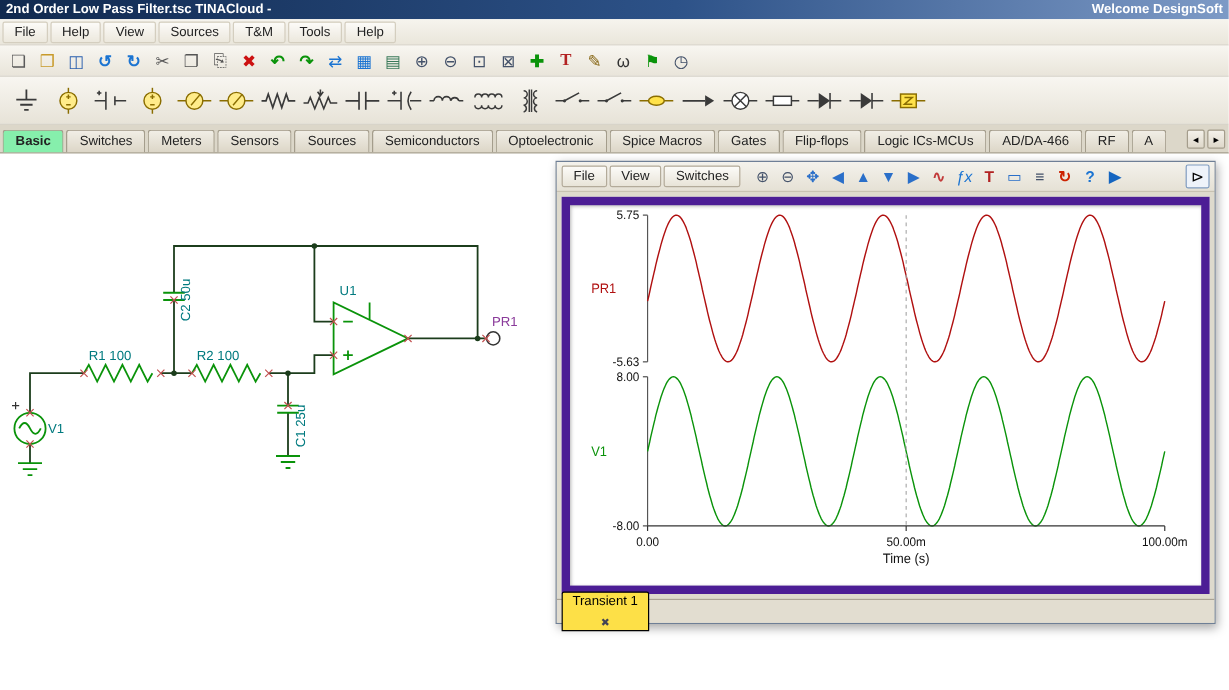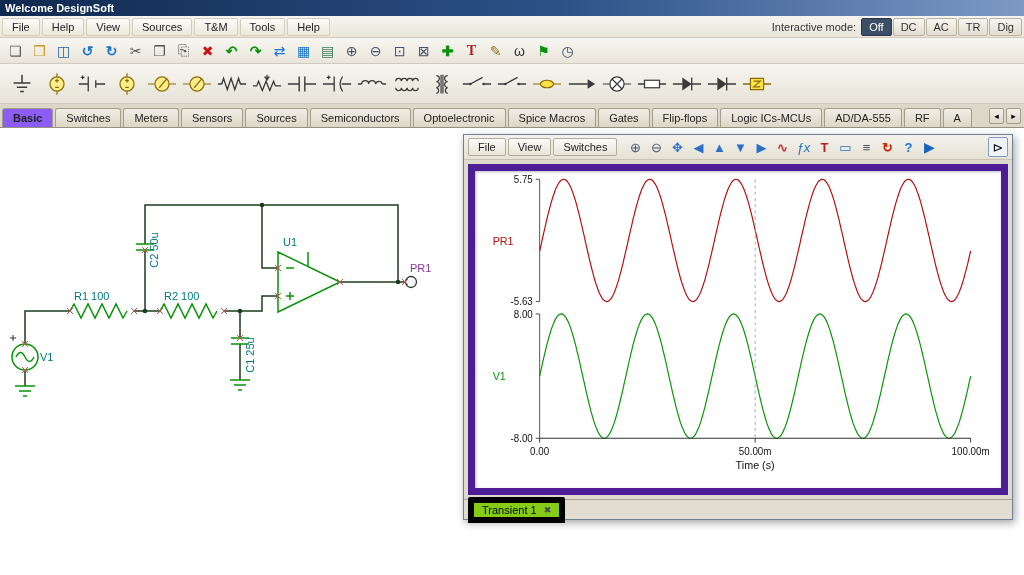--- a/index.html
+++ b/index.html
@@ -28,21 +28,21 @@
 
   .toolbar2 { height:40px; background:linear-gradient(#f8f6f1,#e7e3d8); border-bottom:1px solid #cfcabd;
     display:flex; align-items:center; gap:2px; padding:0 5px; }
   .comp-icon { width:33px; height:32px; display:flex; align-items:center; justify-content:center; border:1px solid transparent; border-radius:2px; }
   .comp-icon svg { width:30px; height:24px; }
 
   .tabsbar { height:24px; background:#dcd7c9; border-bottom:1px solid #97917f; display:flex; align-items:flex-end; padding:3px 2px 0 2px; overflow:hidden; }
   .tabs { display:flex; gap:2px; align-items:flex-end; flex:1; overflow:hidden; }
   .tab { padding:3px 10px 3px 10px; white-space:nowrap; background:linear-gradient(#f1eee6,#dcd6c7);
     border:1px solid #a49d8c; border-bottom:none; border-radius:3px 3px 0 0; color:#222; }
-  .tab[data-active="true"] { background:#8b5cf6; position:relative; top:1px; padding-bottom:4px; font-weight:bold; }
+  .tab[data-active="true"] { background:#86efac; position:relative; top:1px; padding-bottom:4px; font-weight:bold; }
   .tab-scroll { width:15px; height:16px; border:1px solid #a49d8c; background:linear-gradient(#f4f1ea,#ded8ca);
     display:flex; align-items:center; justify-content:center; font-size:9px; margin:0 1px 3px 1px; border-radius:2px; }
 
   .canvas { position:absolute; top:128px; left:0; right:0; bottom:0; background:#ffffff; }
   .schematic { position:absolute; left:0; top:0; }
   .sch-label { font-size:11px; }
 
   .dw { position:absolute; left:463px; top:6px; width:550px; height:386px; background:#e9e5da;
     border:1px solid #6e7f96; box-shadow:2px 3px 8px rgba(0,0,0,.35); display:flex; flex-direction:column; }
   .dw-titlebar { height:17px; background:linear-gradient(#eef4fb,#b7c8dd); border-bottom:1px solid #9fb0c4;
@@ -56,21 +56,21 @@
   .dw-menu { display:flex; gap:2px; margin-right:6px; }
   .dw-menu-btn { padding:2px 9px; border:1px solid #b3ab9a; border-radius:2px; background:linear-gradient(#fcfbf8,#e8e4d8); color:#222; }
   .dw-tools { display:flex; gap:1px; align-items:center; }
   .dw-icon { width:20px; height:20px; display:flex; align-items:center; justify-content:center; font-size:13px; border-radius:2px; }
   .dw-dock { margin-left:auto; width:20px; height:20px; border:1px solid #7f9cc0; background:#eef3fa;
     display:flex; align-items:center; justify-content:center; font-size:13px; border-radius:2px; }
   .dw-plot { flex:1; padding:4px; background:#dedacd; }
   .plot-inner { width:100%; height:100%; background:#fff; border:7px solid #4c1d95; box-shadow:inset 1px 1px 3px #bbb; }
   .plot-inner svg { width:100%; height:100%; display:block; }
   .dw-tabs { height:20px; background:#e2ddd0; border-top:1px solid #aaa395; display:flex; align-items:center; padding:0 4px; gap:2px; }
-  .dw-tab { background:#84cc16; border:6px solid #000000; padding:1px 8px; display:flex; align-items:center; gap:7px; border-radius:2px 2px 0 0; }
+  .dw-tab { background:#fde047; border:1px solid #000000; padding:1px 8px; display:flex; align-items:center; gap:7px; border-radius:2px 2px 0 0;flex-direction:column; }
   .dw-tab-close { font-size:9px; color:#445; }
 </style>
 </head>
 <body>
 
 <svg width="0" height="0" style="position:absolute" aria-hidden="true">
   <defs>
     <symbol id="sym-ground" viewBox="0 0 32 24">
         <path d="M16 2 V11 M7 11 H25 M10.5 15.5 H21.5 M14 20 H18" fill="none" stroke="currentColor" stroke-width="1.6"></path>
       </symbol>
@@ -137,45 +137,35 @@
         <path d="M1 12 H9 M23 12 H31" fill="none" stroke="currentColor" stroke-width="1.4"></path>
         <rect x="9" y="6" width="14" height="12" fill="#ffe24a" stroke="currentColor" stroke-width="1.3"></rect>
         <path d="M12.5 9 h7 l-7 6 h7" fill="none" stroke="currentColor" stroke-width="1.3"></path>
       </symbol>
   </defs>
 </svg>
 
 <div class="app">
 
   <div class="titlebar">
+    <span>2nd Order Low Pass Filter.tsc TINACloud -</span>
     <span class="welcome">Welcome DesignSoft</span>
   </div>
 
   <div class="menubar">
     <div class="menu-items">
 
     <span class="menu-item">File</span>
         <span class="menu-item">Help</span>
         <span class="menu-item">View</span>
         <span class="menu-item">Sources</span>
         <span class="menu-item">T&amp;M</span>
         <span class="menu-item">Tools</span>
         <span class="menu-item">Help</span>
       </div>
-    <div class="interactive-group">
-      <span class="im-label">Interactive mode:</span>
-      <div class="modes">
-
-      <span class="mode-btn" data-active="true">Off</span>
-          <span class="mode-btn">DC</span>
-          <span class="mode-btn">AC</span>
-          <span class="mode-btn">TR</span>
-          <span class="mode-btn">Dig</span>
-        </div>
-    </div>
   </div>
 
   <div class="toolbar1">
 
       <span class="tb-icon">
         <span class="glyph" style="color:#5a5a5a">❏</span>
       </span>
 
       <span class="tb-icon">
         <span class="glyph" style="color:#c89a2a">❒</span>
@@ -412,21 +402,21 @@
         <span class="tab">Switches</span>
         <span class="tab">Meters</span>
         <span class="tab">Sensors</span>
         <span class="tab">Sources</span>
         <span class="tab">Semiconductors</span>
         <span class="tab">Optoelectronic</span>
         <span class="tab">Spice Macros</span>
         <span class="tab">Gates</span>
         <span class="tab">Flip-flops</span>
         <span class="tab">Logic ICs-MCUs</span>
-        <span class="tab">AD/DA-555</span>
+        <span class="tab">AD/DA-466</span>
         <span class="tab">RF</span>
         <span class="tab">A</span>
       </div>
     <span class="tab-scroll">◂</span>
     <span class="tab-scroll">▸</span>
   </div>
 
   <div class="canvas">
 
     <svg class="schematic" width="470" height="447" viewBox="0 0 470 447">

